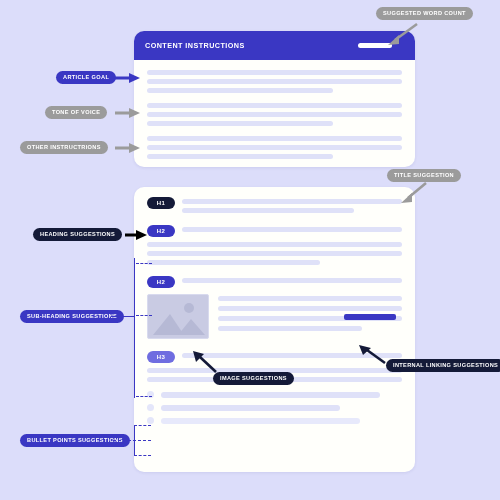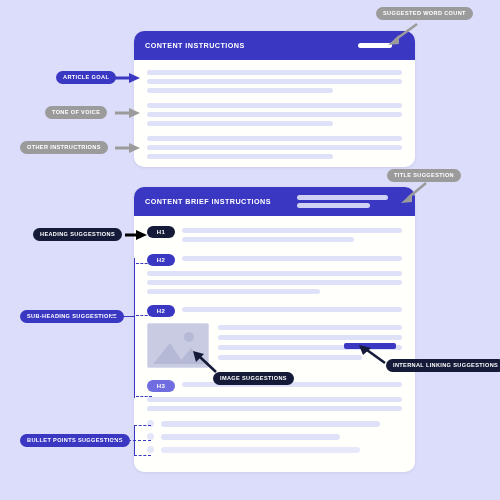--- a/index.html
+++ b/index.html
@@ -163,27 +163,20 @@
       </div>
       <div class="group">
         <div class="bar"></div>
         <div class="bar"></div>
         <div class="bar"></div>
       </div>
     </div>
   </div>
 
   <div class="card" id="card-brief">
-    <div class="card-header">
-      <span class="card-header-title">CONTENT BRIEF INSTRUCTIONS</span>
-      <span class="title-sugg">
-        <span class="bar b1"></span>
-        <span class="bar b2"></span>
-      </span>
-    </div>
     <div class="card-body">
 
       <div class="h-row">
         <span class="badge h1">H1</span>
         <span class="h-lines">
           <span class="bar"></span>
           <span class="bar"></span>
         </span>
       </div>
 

